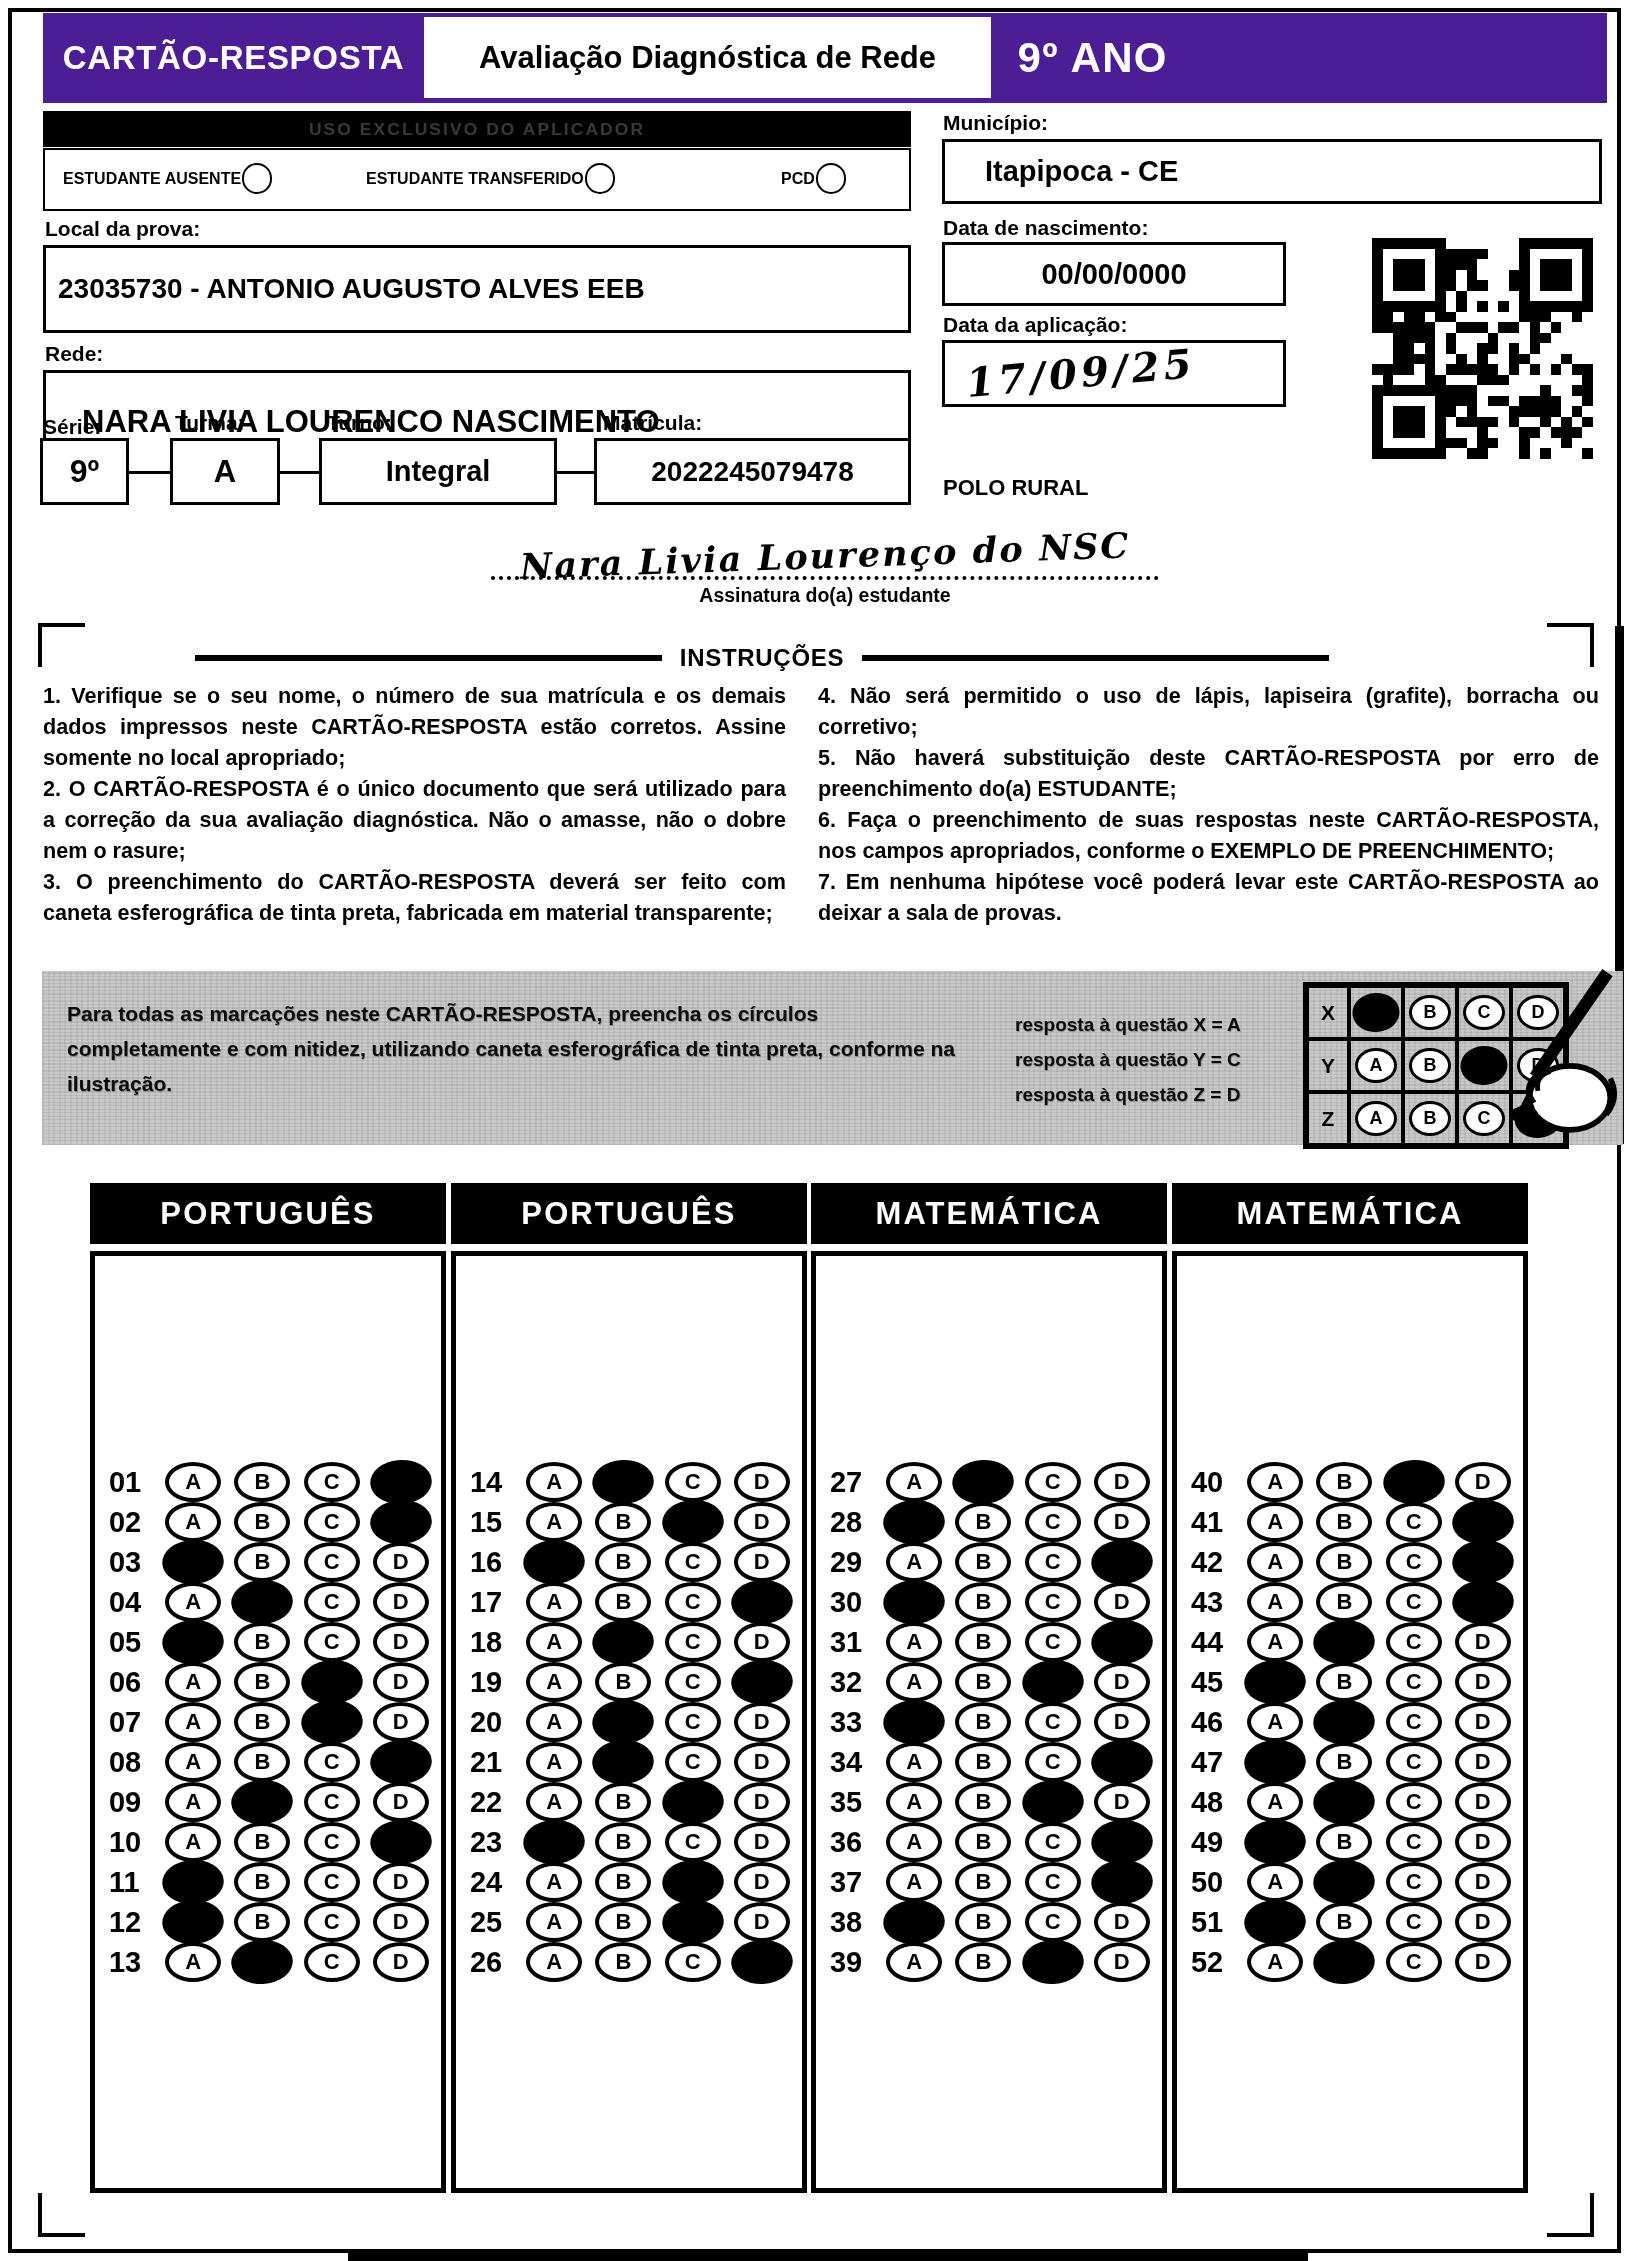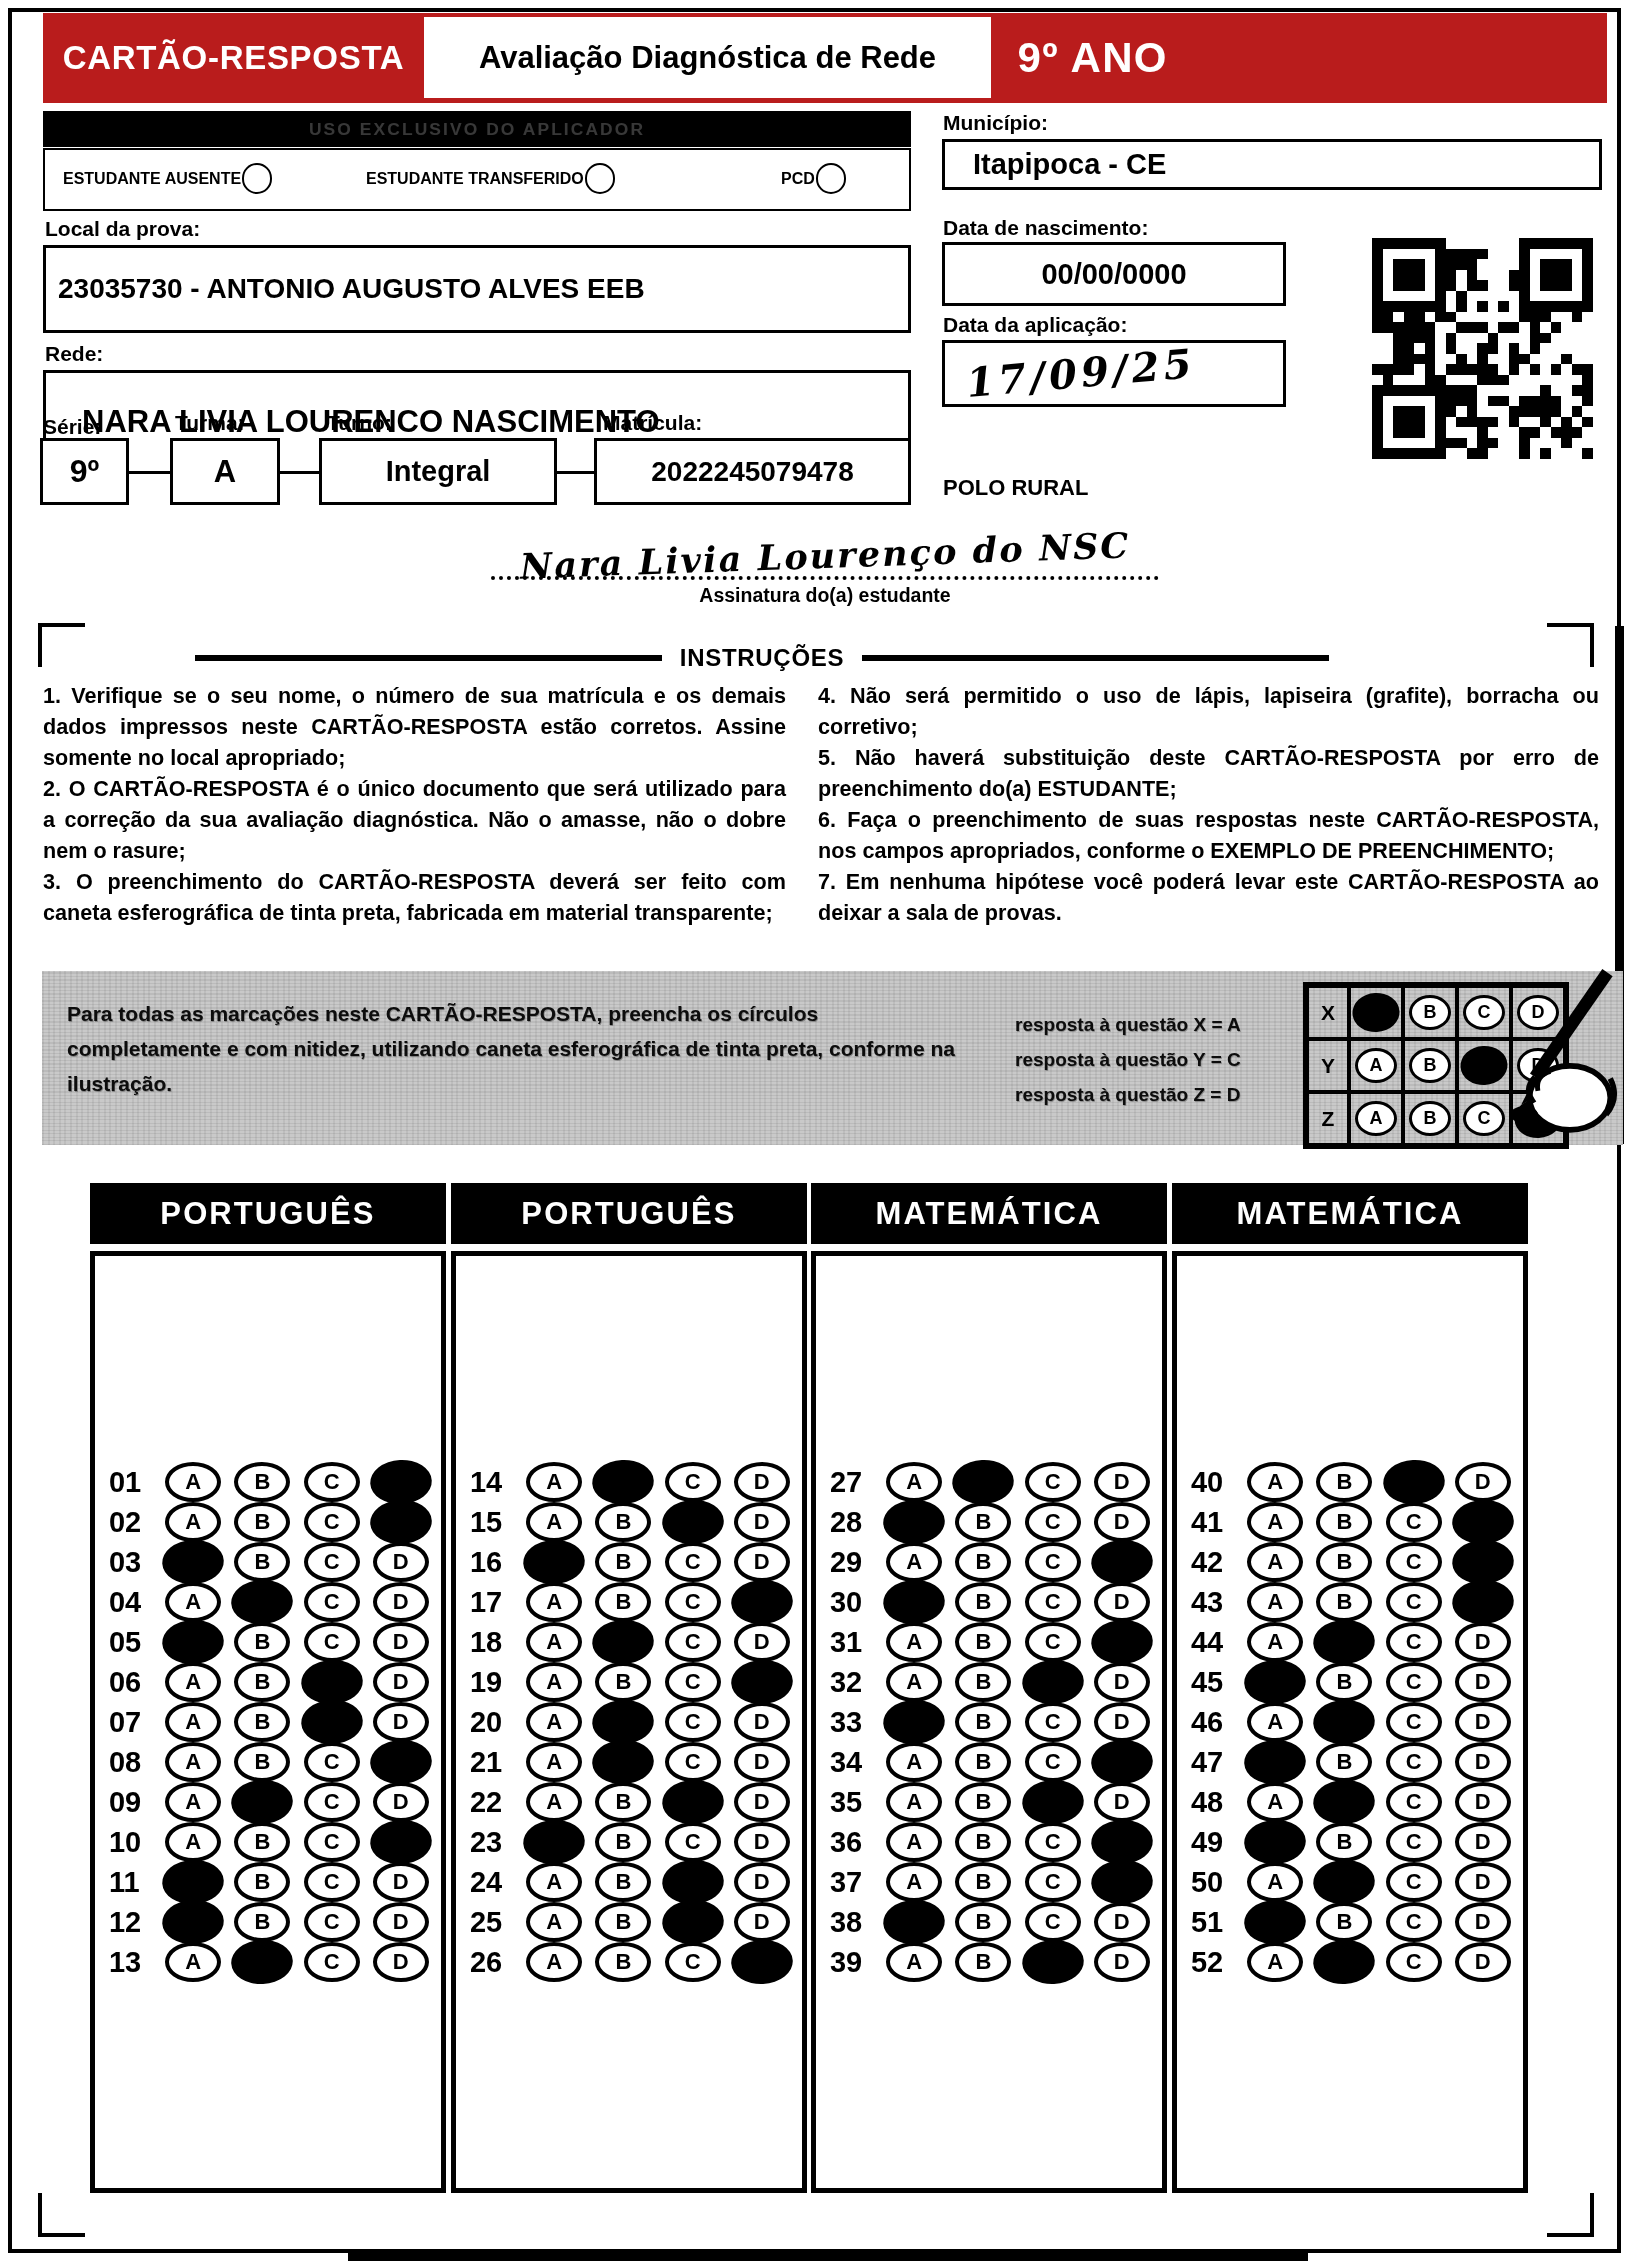--- a/index.html
+++ b/index.html
@@ -3,21 +3,21 @@
 <meta charset="utf-8">
 <style>
   html,body{margin:0;padding:0;background:#fff;}
   .page{position:relative;width:1628px;height:2261px;background:#fff;
         font-family:"Liberation Sans",sans-serif;color:#000;overflow:hidden;}
   .page-border{position:absolute;left:8.3px;top:8.3px;right:7px;bottom:8.3px;
         border:4.9px solid #000;pointer-events:none;}
   .edge-artifact{position:absolute;right:4.2px;top:626px;width:9px;height:518px;background:#000;}
 
   
-  .header{position:absolute;left:43px;top:12.5px;width:1564px;height:90px;display:flex;background:#b91c1c;}
+  .header{position:absolute;left:43px;top:12.5px;width:1564px;height:90px;display:flex;background:#4c1d95;}
   .hdr-card{width:381px;display:flex;align-items:center;justify-content:center;
         color:#fff;font-size:33px;font-weight:700;letter-spacing:0.7px;}
   .hdr-assess{width:567px;margin:4.9px 0;background:#fff;display:flex;align-items:center;
         justify-content:center;font-size:31px;font-weight:700;}
   .hdr-grade{flex:1;display:flex;align-items:center;color:#fff;font-size:42px;
         font-weight:700;padding-left:26.4px;letter-spacing:1.4px;}
 
   
   .applicator-bar{position:absolute;left:43px;top:111px;width:868px;height:36px;background:#000;
         display:flex;align-items:center;justify-content:center;color:rgba(255,255,255,.22);
@@ -133,21 +133,21 @@
   <div class="lab" style="left:175px;top:411px;">Turma:</div>
   <div class="lab" style="left:327px;top:411px;">Turno:</div>
   <div class="lab" style="left:603px;top:411px;">Matrícula:</div>
 
   <div class="fbox center" style="left:40px;top:438px;width:89px;height:67px;font-size:32px;">9º</div>
   <div class="fbox center" style="left:170px;top:438px;width:110px;height:67px;font-size:31px;">A</div>
   <div class="fbox center" style="left:319px;top:438px;width:238px;height:67px;font-size:29px;">Integral</div>
   <div class="fbox center" style="left:594px;top:438px;width:317px;height:67px;font-size:28px;">2022245079478</div>
 
   <div class="lab" style="left:943px;top:111px;">Município:</div>
-  <div class="fbox" style="left:942px;top:139px;width:660px;height:51px;font-size:29px;padding-left:28px;">Itapipoca - CE</div>
+  <div class="fbox" style="left:942px;top:139px;width:660px;height:65px;font-size:29px;padding-left:40px;">Itapipoca - CE</div>
 
   <div class="lab" style="left:943px;top:216px;">Data de nascimento:</div>
   <div class="fbox center" style="left:942px;top:242px;width:344px;height:64px;font-size:29px;">00/00/0000</div>
 
   <div class="lab" style="left:943px;top:313px;">Data da aplicação:</div>
   <div class="fbox" style="left:942px;top:340px;width:344px;height:67px;">
     <span class="hand-date">17/09/25</span>
   </div>
 
   <svg class="qr" id="qr" viewBox="0 0 21 21" shape-rendering="crispEdges">

